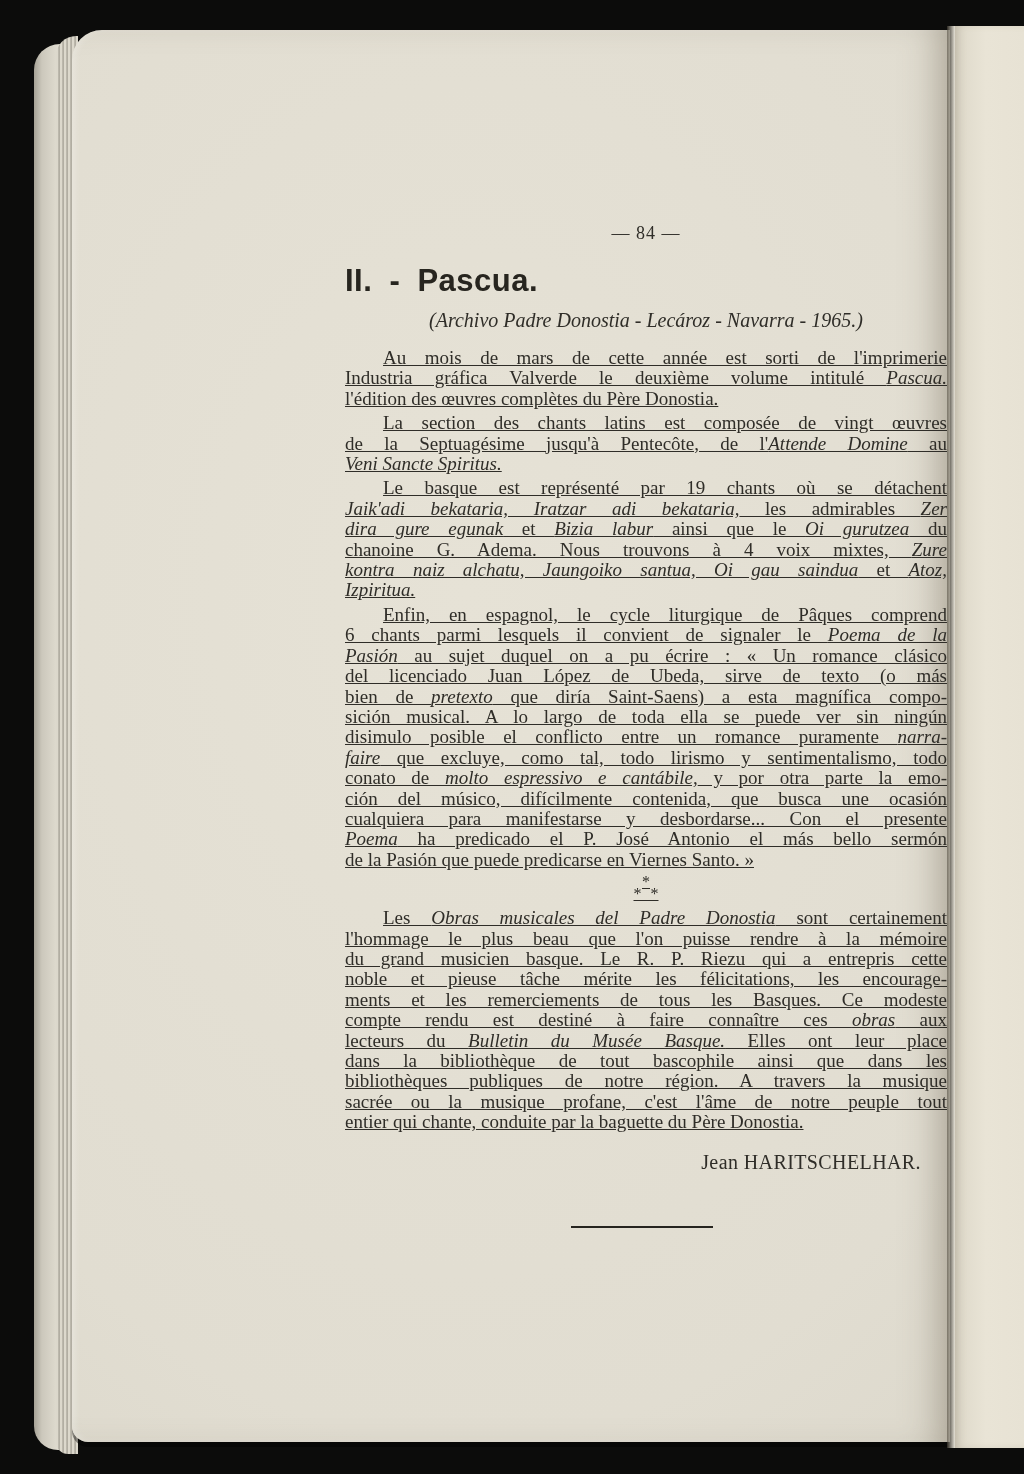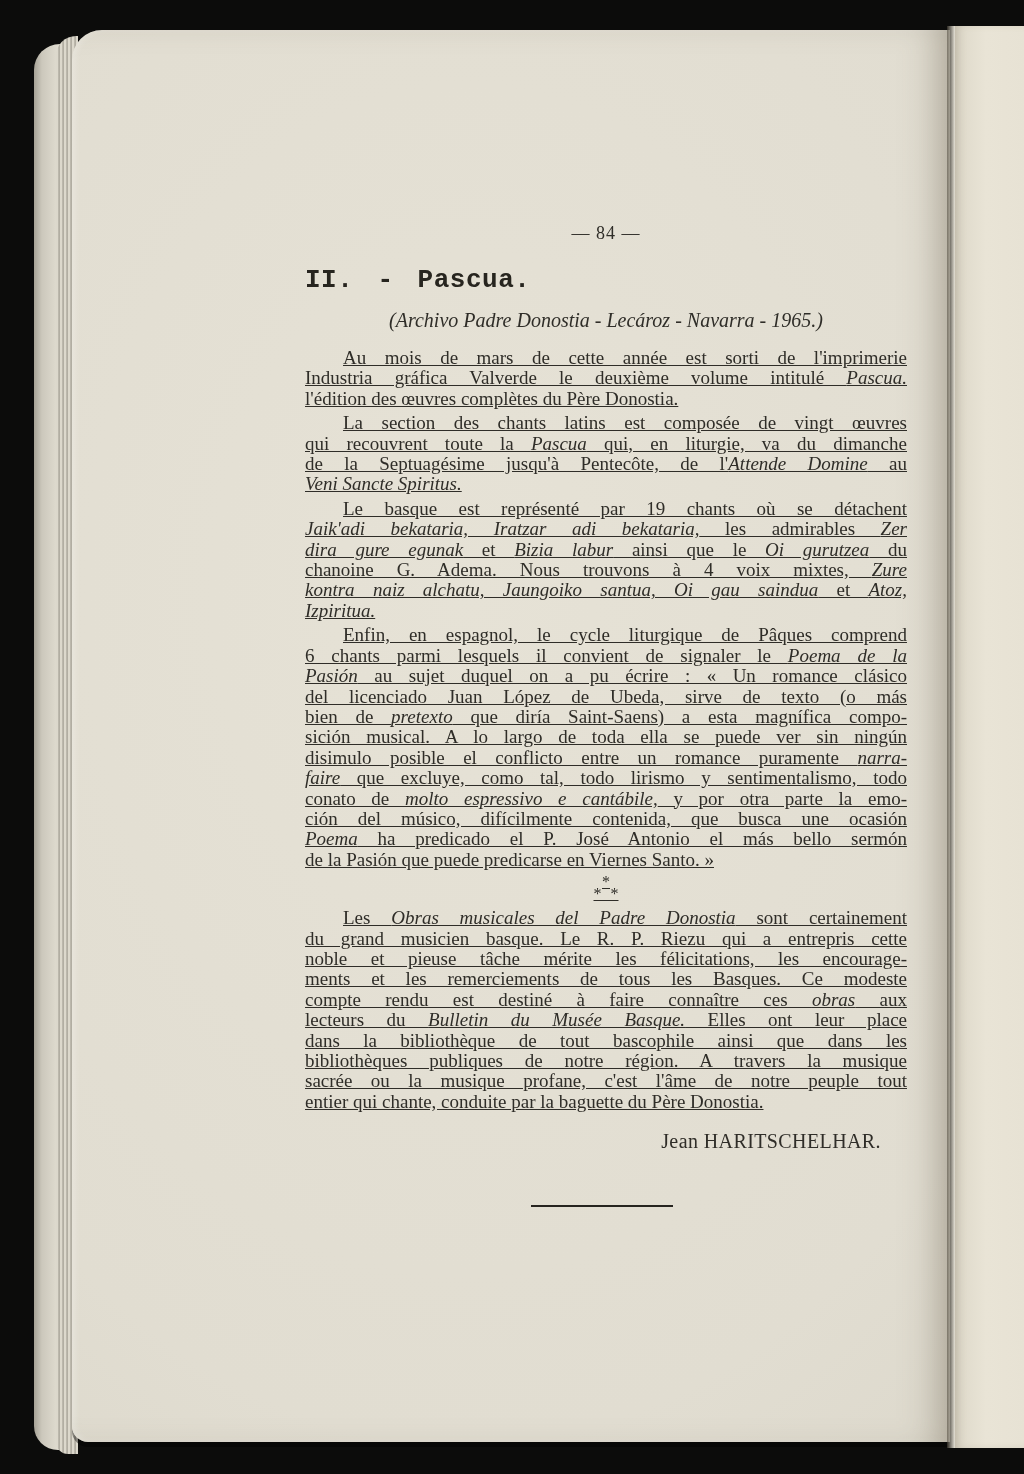--- a/index.html
+++ b/index.html
@@ -38,22 +38,22 @@
     box-shadow: inset 6px 0 10px -4px rgba(120,110,90,0.35);
   }
   
   .column {
     position:absolute; left:233px; top:193px; width:602px;
     color:#2f2d28;
   }
   .pagenum { height:20px; font-size:18px; text-align:center; letter-spacing:1px; }
   .heading {
     margin:21px 0 0 0;
-    font-family:Liberation Mono, monospace;
-    font-weight:700; font-size:26px; line-height:33px;
+    font-family:Liberation Sans, sans-serif;
+    font-weight:700; font-size:31px; line-height:33px;
     letter-spacing:0.5px; word-spacing:8px; color:#27251f;
   }
   .subtitle { margin-top:12px; text-align:center; font-style:italic; font-size:20px; }
   .textblock { margin-top:16px; font-size:19px; line-height:20.4px;text-decoration:underline; }
   .para { margin-bottom:4px; }
   .para .line { text-align:justify; text-align-last:justify; }
   .para .line.lastline { text-align-last:left; }
   .para .line:first-child { text-indent:38px; }
   .line em { font-style:italic; }
   .asterism { text-align:center; line-height:12px; margin:6px 0 8px 0; font-size:16px; }
@@ -62,35 +62,34 @@
   .endrule { margin:52px auto 0 auto; width:142px; height:2px; background:#26241f; transform:translateX(-4px); }
 </style>
 </head>
 <body style="background: rgb(12, 12, 11);">
 
 <div class="scene">
   <div class="stack"></div>
   <div class="stack-lines"></div>
 
   <div class="page-main">
-    <div class="column" style="color: rgb(47, 45, 40);">
+    <div class="column" style="color: rgb(47, 45, 40); margin-left: 40px;">
       <div class="pagenum">— 84 —</div>
       <div class="heading">II. - Pascua.</div>
       <div class="subtitle">(Archivo Padre Donostia - Lecároz - Navarra - 1965.)</div>
 
       <div class="textblock">
         <div>
             <div class="para">
               <div class="line"><span>Au mois de mars de cette année est sorti de l'imprimerie</span></div>
               <div class="line"><span>Industria gráfica Valverde le deuxième volume intitulé </span><em>Pascua.</em></div>
               <div class="line lastline"><span>l'édition des œuvres complètes du Père Donostia.</span></div>
             </div>
             <div class="para">
               <div class="line"><span>La section des chants latins est composée de vingt œuvres</span></div>
-              <div class="line"><span>qui recouvrent toute la </span><em>Pascua</em><span> qui, en liturgie, va du dimanche</span></div>
               <div class="line"><span>de la Septuagésime jusqu'à Pentecôte, de l'</span><em>Attende Domine</em><span> au</span></div>
               <div class="line lastline"><em>Veni Sancte Spiritus.</em></div>
             </div>
             <div class="para">
               <div class="line"><span>Le basque est représenté par 19 chants où se détachent</span></div>
               <div class="line"><em>Jaik'adi bekataria, Iratzar adi bekataria,</em><span> les admirables </span><em>Zer</em></div>
               <div class="line"><em>dira gure egunak</em><span> et </span><em>Bizia labur</em><span> ainsi que le </span><em>Oi gurutzea</em><span> du</span></div>
               <div class="line"><span>chanoine G. Adema. Nous trouvons à 4 voix mixtes, </span><em>Zure</em></div>
               <div class="line"><em>kontra naiz alchatu, Jaungoiko santua, Oi gau saindua</em><span> et </span><em>Atoz,</em></div>
               <div class="line lastline"><em>Izpiritua.</em></div>
@@ -99,31 +98,33 @@
               <div class="line"><span>Enfin, en espagnol, le cycle liturgique de Pâques comprend</span></div>
               <div class="line"><span>6 chants parmi lesquels il convient de signaler le </span><em>Poema de la</em></div>
               <div class="line"><em>Pasión</em><span> au sujet duquel on a pu écrire : « Un romance clásico</span></div>
               <div class="line"><span>del licenciado Juan López de Ubeda, sirve de texto (o más</span></div>
               <div class="line"><span>bien de </span><em>pretexto</em><span> que diría Saint-Saens) a esta magnífica compo-</span></div>
               <div class="line"><span>sición musical. A lo largo de toda ella se puede ver sin ningún</span></div>
               <div class="line"><span>disimulo posible el conflicto entre un romance puramente </span><em>narra-</em></div>
               <div class="line"><em>faire</em><span> que excluye, como tal, todo lirismo y sentimentalismo, todo</span></div>
               <div class="line"><span>conato de </span><em>molto espressivo e cantábile,</em><span> y por otra parte la emo-</span></div>
               <div class="line"><span>ción del músico, difícilmente contenida, que busca une ocasión</span></div>
+              <div class="line"><span>cualquiera para manifestarse y desbordarse... Con el presente</span></div>
               <div class="line"><em>Poema</em><span> ha predicado el P. José Antonio el más bello sermón</span></div>
               <div class="line lastline"><span>de la Pasión que puede predicarse en Viernes Santo. »</span></div>
             </div>
           </div>
         <div class="asterism">
           <div class="row1">*</div>
           <div class="row2">* *</div>
         </div>
         <div>
             <div class="para">
               <div class="line"><span>Les </span><em>Obras musicales del Padre Donostia</em><span> sont certainement</span></div>
+              <div class="line"><span>l'hommage le plus beau que l'on puisse rendre à la mémoire</span></div>
               <div class="line"><span>du grand musicien basque. Le R. P. Riezu qui a entrepris cette</span></div>
               <div class="line"><span>noble et pieuse tâche mérite les félicitations, les encourage-</span></div>
               <div class="line"><span>ments et les remerciements de tous les Basques. Ce modeste</span></div>
               <div class="line"><span>compte rendu est destiné à faire connaître ces </span><em>obras</em><span> aux</span></div>
               <div class="line"><span>lecteurs du </span><em>Bulletin du Musée Basque.</em><span> Elles ont leur place</span></div>
               <div class="line"><span>dans la bibliothèque de tout bascophile ainsi que dans les</span></div>
               <div class="line"><span>bibliothèques publiques de notre région. A travers la musique</span></div>
               <div class="line"><span>sacrée ou la musique profane, c'est l'âme de notre peuple tout</span></div>
               <div class="line lastline"><span>entier qui chante, conduite par la baguette du Père Donostia.</span></div>
             </div>

